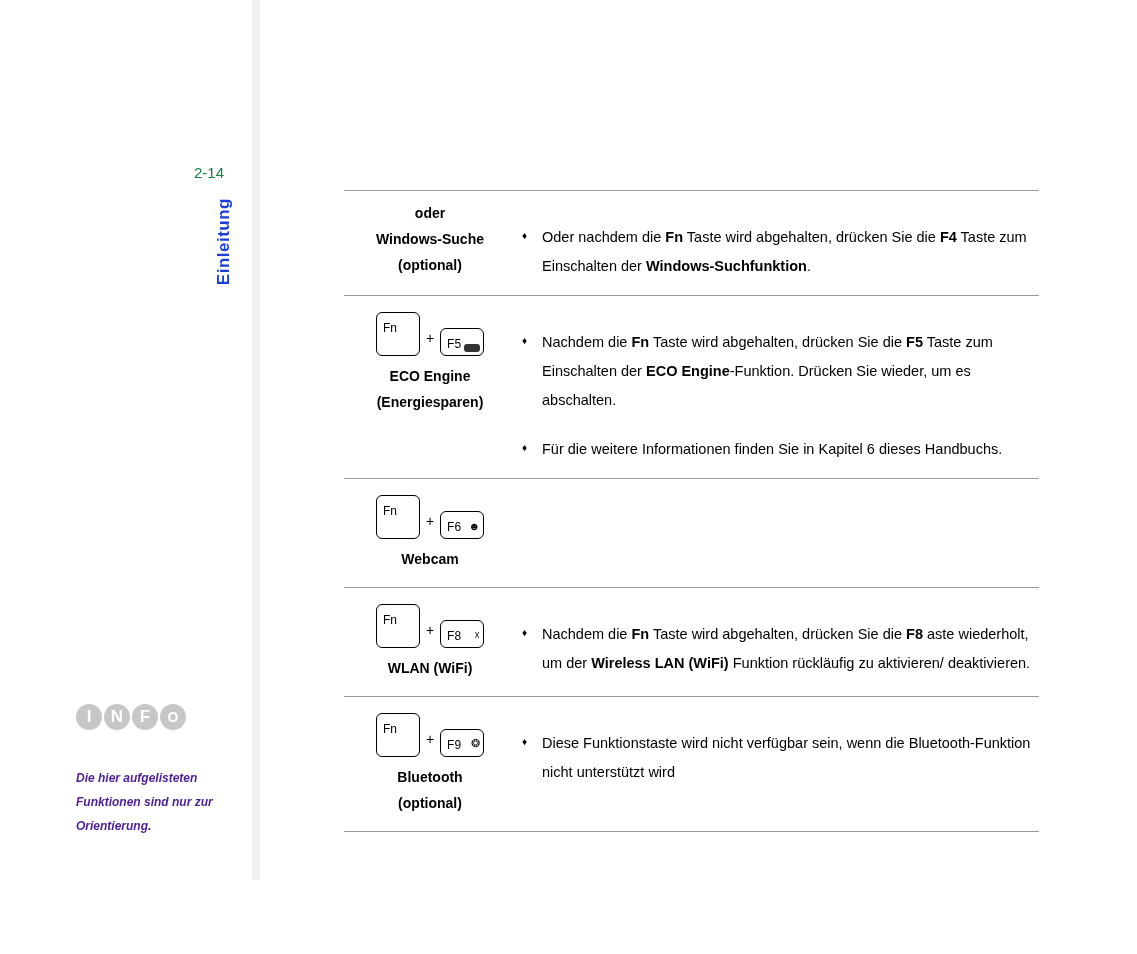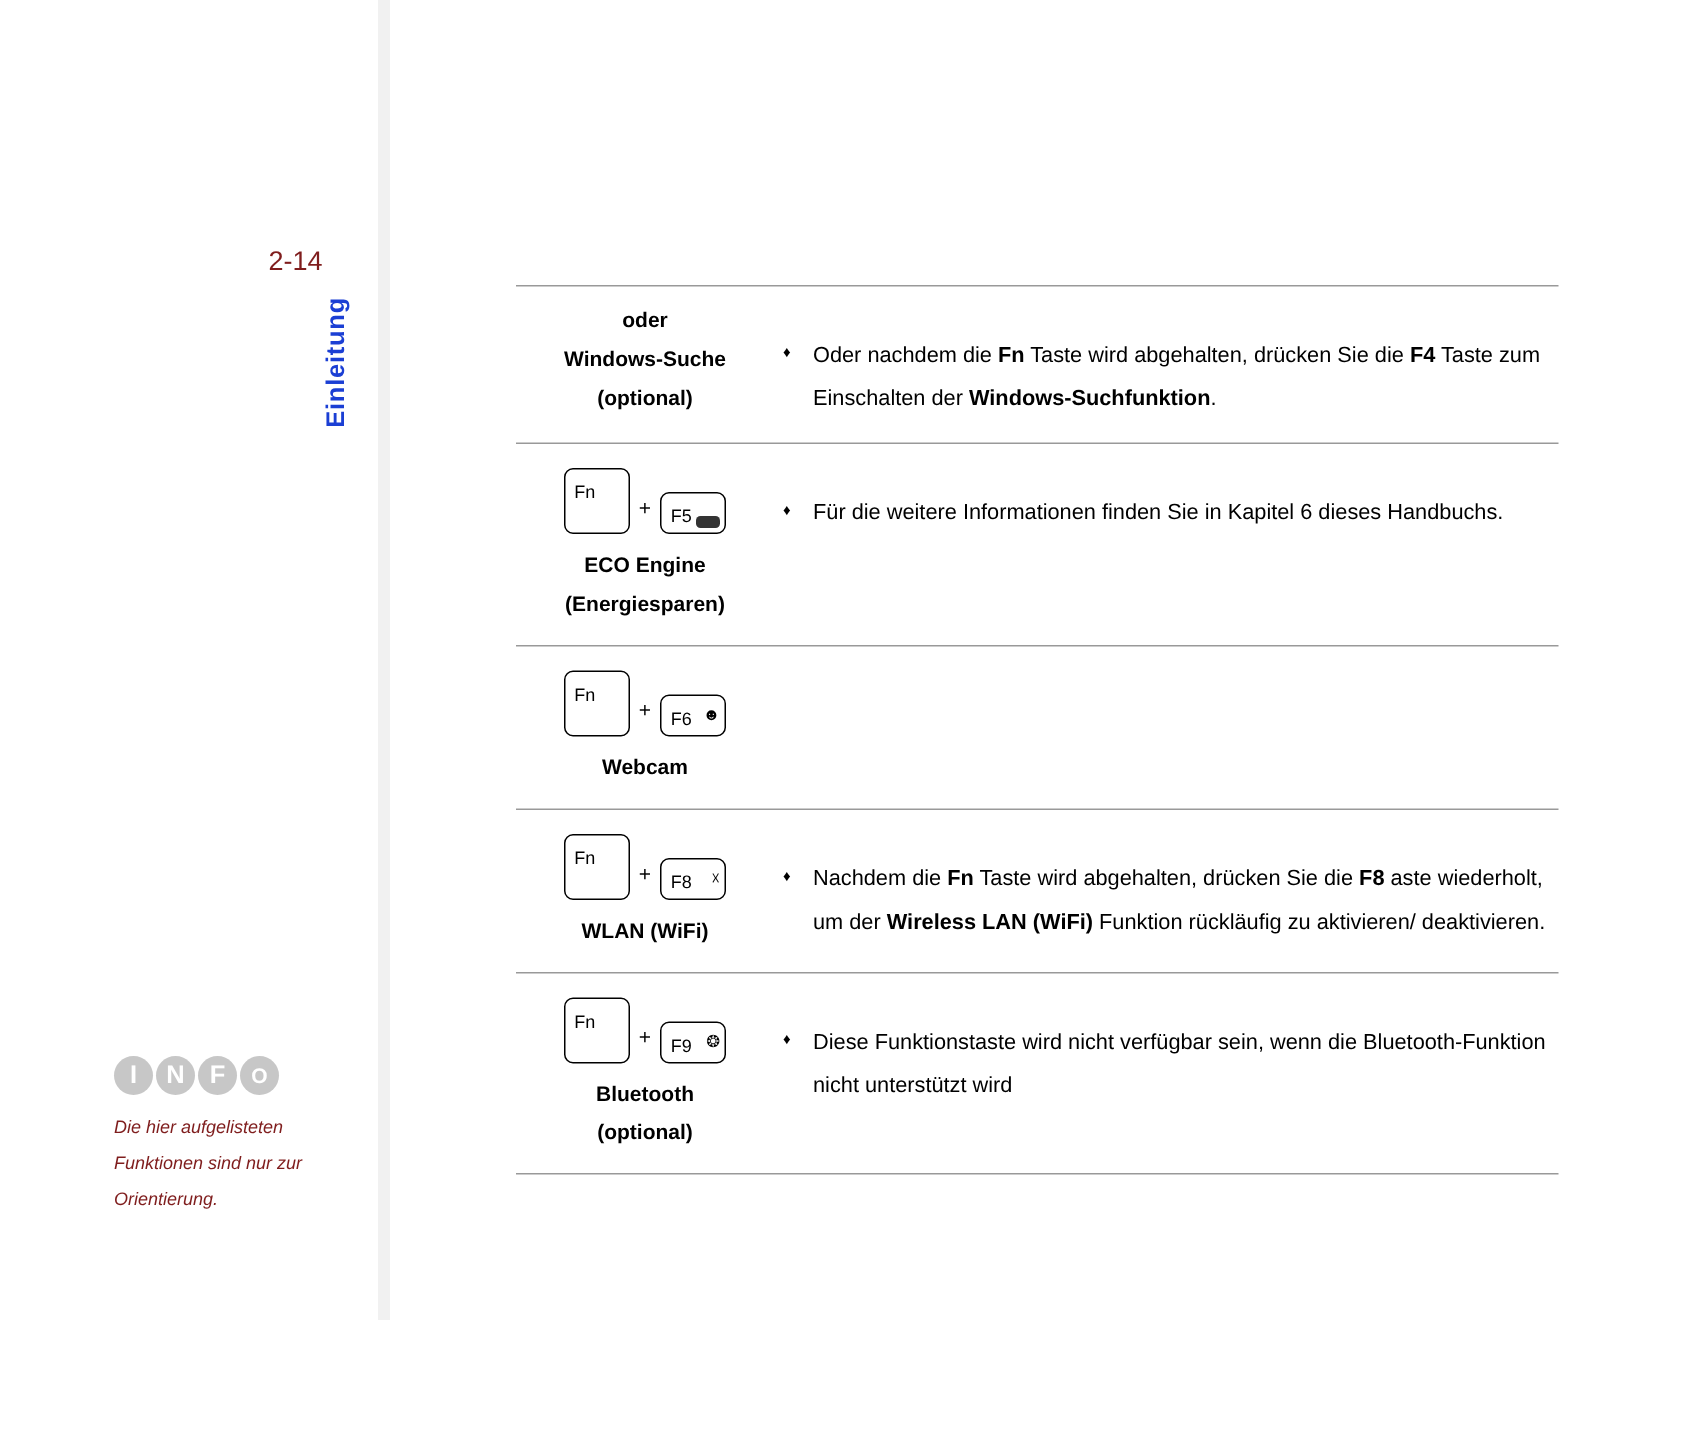--- a/index.html
+++ b/index.html
@@ -22,23 +22,23 @@
     position: absolute;
     left: 76px;
     top: 0;
     width: 180px;
     height: 880px;
     border-right: 1px solid #000;
   }
   .page-num {
     position: absolute;
     top: 164px;
-    left: 103px;
-    font-size: 18px;
-    color: #7f1d1d;
+    left: 118px;
+    font-size: 15px;
+    color: #15803d;
   }
   .section-label {
     position: absolute;
     top: 198px;
     left: 138px;
     writing-mode: vertical-rl;
     transform: rotate(180deg);
     font-weight: bold;
     color: #1b3fd4;
     font-size: 17px;
@@ -53,28 +53,28 @@
   }
   .glyph {
     width: 26px; height: 26px; border-radius: 50%;
     background: #c7c7c7;
     display: flex; align-items: center; justify-content: center;
     font-weight: bold; color: #fff; font-size: 17px;
   }
   .glyph.clock { font-size: 14px; }
   .info-note {
     position: absolute;
-    top: 739px;
+    top: 766px;
     left: 0;
     width: 175px;
     font-style: italic;
-    font-weight: normal;
+    font-weight: bold;
     font-size: 12px;
     line-height: 2.0;
-    color: #7f1d1d;
+    color: #4c1d95;
   }
   .content {
     position: absolute;
     left: 256px; 
     top: 0;
     width: 870px;
   }
   .thinrule {
     position: absolute;
     left: 252px;
@@ -201,20 +201,21 @@
             <div class="keys">
               <div class="key big">Fn</div>
               <span class="plus">+</span>
               <div class="key small">F5<span class="eco"></span></div>
             </div>
             <div>ECO Engine</div>
             <div>(Energiesparen)</div>
           </div>
           <div class="rightcell">
             <ul class="diamond">
+              <li>Nachdem die <span class="b">Fn</span> Taste wird abgehalten, drücken Sie die <span class="b">F5</span> Taste zum Einschalten der <span class="b">ECO Engine</span>-Funktion.   Drücken Sie wieder, um es abschalten.</li>
               <li>Für die weitere Informationen finden Sie in Kapitel 6 dieses Handbuchs.</li>
             </ul>
           </div>
         </div>
         <div class="row">
           <div class="leftcell">
             <div class="keys">
               <div class="key big">Fn</div>
               <span class="plus">+</span>
               <div class="key small">F6<span class="cam">☻</span></div>

